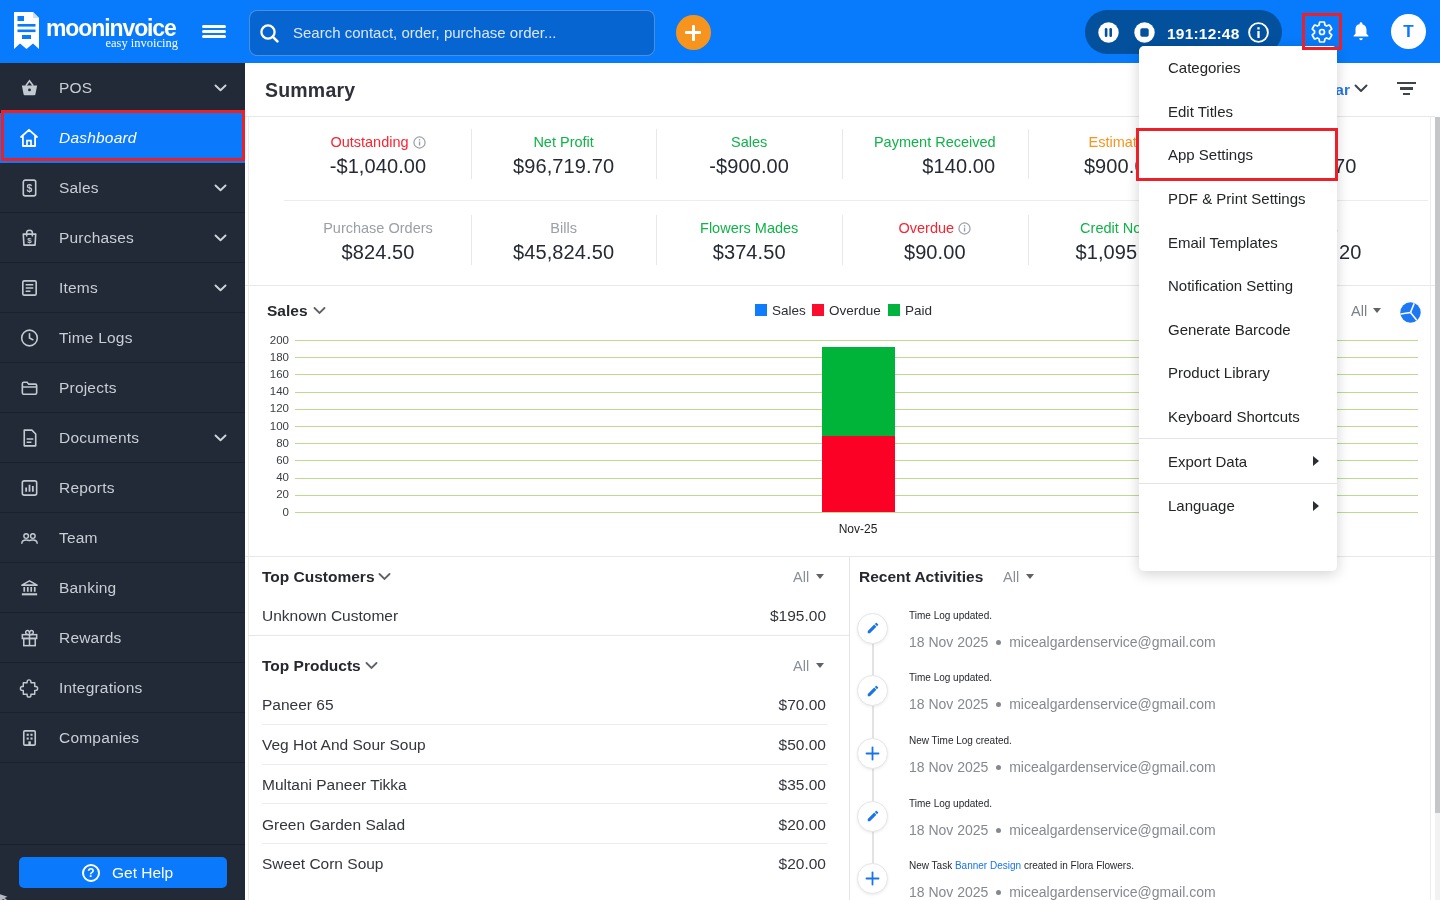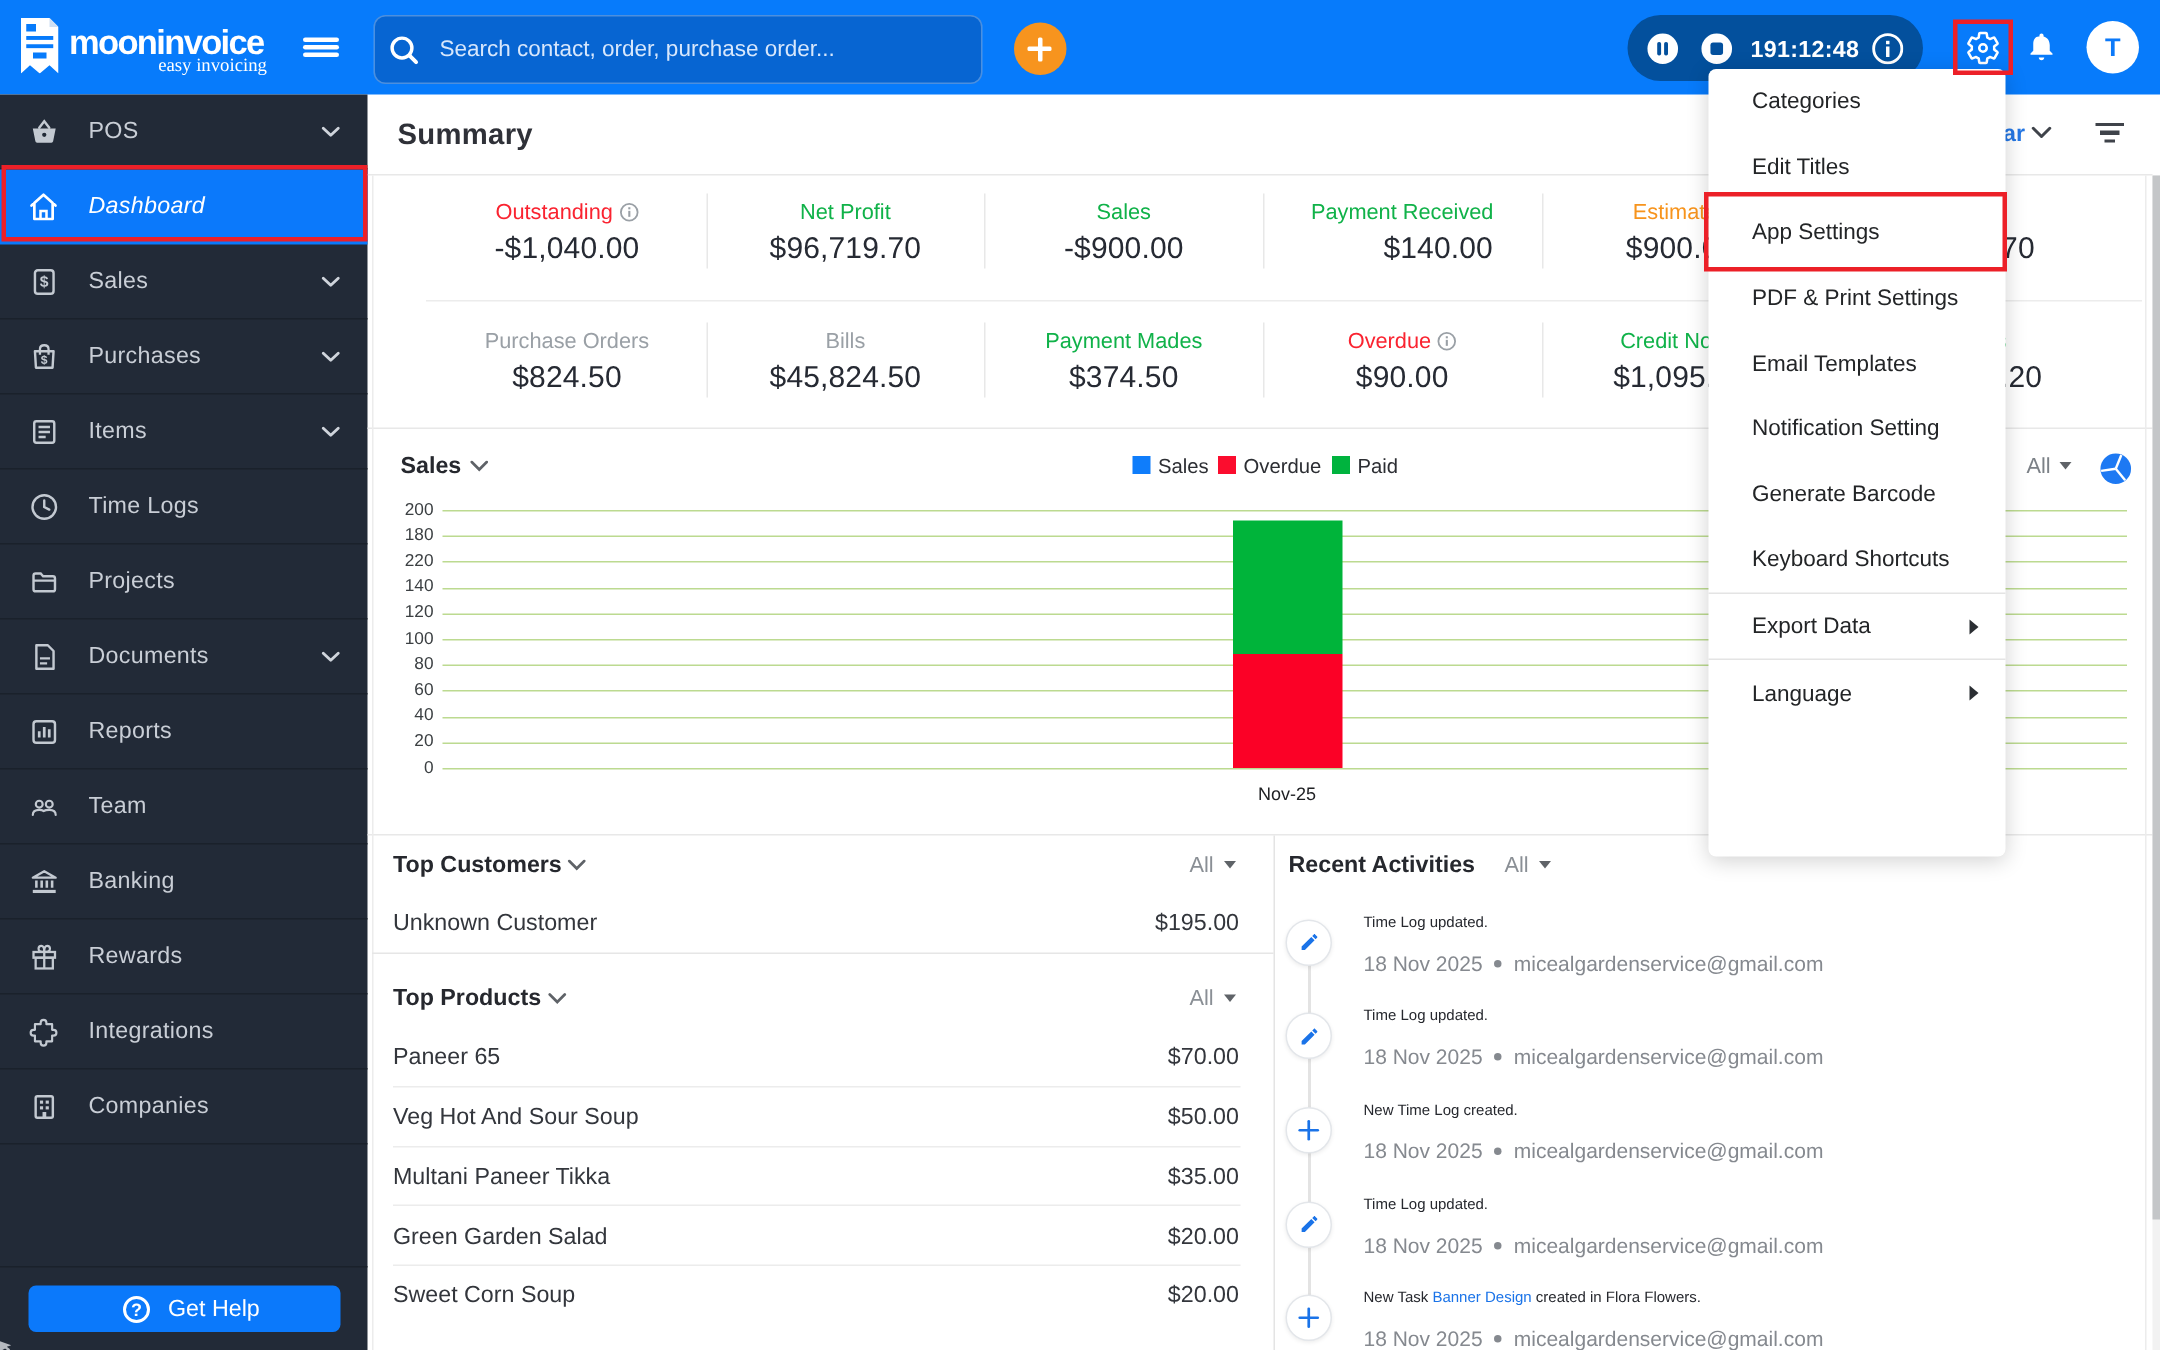--- a/index.html
+++ b/index.html
@@ -243,21 +243,21 @@
     </svg></div>
 <div class="statcol" style="left:285.2px;top:155px;"><span class="sval">-$1,040.00</span></div>
 <div class="statcol" style="left:285.2px;top:219px;"><span class="slabel gry">Purchase Orders</span></div>
 <div class="statcol" style="left:285.2px;top:241px;"><span class="sval">$824.50</span></div>
 <div class="statcol" style="left:470.79999999999995px;top:133px;"><span class="slabel grn">Net Profit</span></div>
 <div class="statcol" style="left:470.79999999999995px;top:155px;"><span class="sval">$96,719.70</span></div>
 <div class="statcol" style="left:470.79999999999995px;top:219px;"><span class="slabel gry">Bills</span></div>
 <div class="statcol" style="left:470.79999999999995px;top:241px;"><span class="sval">$45,824.50</span></div>
 <div class="statcol" style="left:656.4px;top:133px;"><span class="slabel grn">Sales</span></div>
 <div class="statcol" style="left:656.4px;top:155px;"><span class="sval">-$900.00</span></div>
-<div class="statcol" style="left:656.4px;top:219px;"><span class="slabel grn">Payment Mades</span></div>
+<div class="statcol" style="left:656.4px;top:219px;"><span class="slabel grn">Flowers Mades</span></div>
 <div class="statcol" style="left:656.4px;top:241px;"><span class="sval">$374.50</span></div>
 <div class="statcol" style="left:842.0px;top:133px;"><span class="slabel grn">Payment Received</span></div>
 <div class="statcol" style="left:842.0px;top:155px;padding-left:48px;"><span class="sval">$140.00</span></div>
 <div class="statcol" style="left:842.0px;top:219px;"><span class="slabel red">Overdue</span><svg style="vertical-align:-2px;margin-left:4px" width="13" height="13" viewBox="0 0 14 14">
       <circle cx="7" cy="7" r="6" fill="none" stroke="#9aa0a6" stroke-width="1.3"></circle>
       <rect x="6.3" y="6" width="1.5" height="4.3" fill="#9aa0a6"></rect>
       <rect x="6.3" y="3.4" width="1.5" height="1.5" fill="#9aa0a6"></rect>
     </svg></div>
 <div class="statcol" style="left:842.0px;top:241px;"><span class="sval">$90.00</span></div>
 <div class="statcol" style="left:1027.6px;top:133px;"><span class="slabel org">Estimates</span></div>
@@ -297,21 +297,21 @@
     <g stroke="#fff" stroke-width="1.6" transform="rotate(22 10.5 10.5)">
       <line x1="10.5" y1="10.5" x2="10.5" y2="0.6"></line>
       <line x1="10.5" y1="10.5" x2="19.2" y2="15.3"></line>
       <line x1="10.5" y1="10.5" x2="2" y2="15.5"></line>
     </g>
   </svg>
 <div class="ylab" style="left:259px;top:333.5px;">200</div>
 <div class="gl" style="top:340.0px;"></div>
 <div class="ylab" style="left:259px;top:350.7px;">180</div>
 <div class="gl" style="top:357.2px;"></div>
-<div class="ylab" style="left:259px;top:367.9px;">220</div>
+<div class="ylab" style="left:259px;top:367.9px;">160</div>
 <div class="gl" style="top:374.4px;"></div>
 <div class="ylab" style="left:259px;top:385.1px;">140</div>
 <div class="gl" style="top:391.6px;"></div>
 <div class="ylab" style="left:259px;top:402.3px;">120</div>
 <div class="gl" style="top:408.8px;"></div>
 <div class="ylab" style="left:259px;top:419.5px;">100</div>
 <div class="gl" style="top:426.0px;"></div>
 <div class="ylab" style="left:259px;top:436.7px;">80</div>
 <div class="gl" style="top:443.2px;"></div>
 <div class="ylab" style="left:259px;top:453.9px;">60</div>
@@ -400,20 +400,21 @@
 <div class="abs" style="left:1434.5px;top:117px;width:5.5px;height:783px;background:#f2f2f2;"></div>
 <div class="abs" style="left:1434.5px;top:117px;width:5.5px;height:696px;background:#c4c6c8;"></div>
 <div class="abs" style="left:1139px;top:46px;width:197.5px;height:525.4px;background:#fff;border-radius:5px;box-shadow:0 3px 14px rgba(0,0,0,.18);z-index:50;">
 <div class="drow">Categories</div>
 <div class="drow">Edit Titles</div>
 <div class="drow">App Settings</div>
 <div class="drow">PDF &amp; Print Settings</div>
 <div class="drow">Email Templates</div>
 <div class="drow">Notification Setting</div>
 <div class="drow">Generate Barcode</div>
+<div class="drow">Product Library</div>
 <div class="drow">Keyboard Shortcuts</div>
 <div style="height:1px;background:#e4e4e4;"></div>
 <div class="drow">Export Data<span class="tri-r"></span></div>
 <div style="height:1px;background:#e4e4e4;"></div>
 <div class="drow">Language<span class="tri-r"></span></div>
 </div>
 <div class="rbx" style="left:1px;top:109.5px;width:244px;height:51.5px;"></div>
 <div class="rbx" style="left:1302px;top:13px;width:40px;height:37px;"></div>
 <div class="rbx" style="left:1136px;top:128px;width:202px;height:53px;"></div>
 </body></html>

